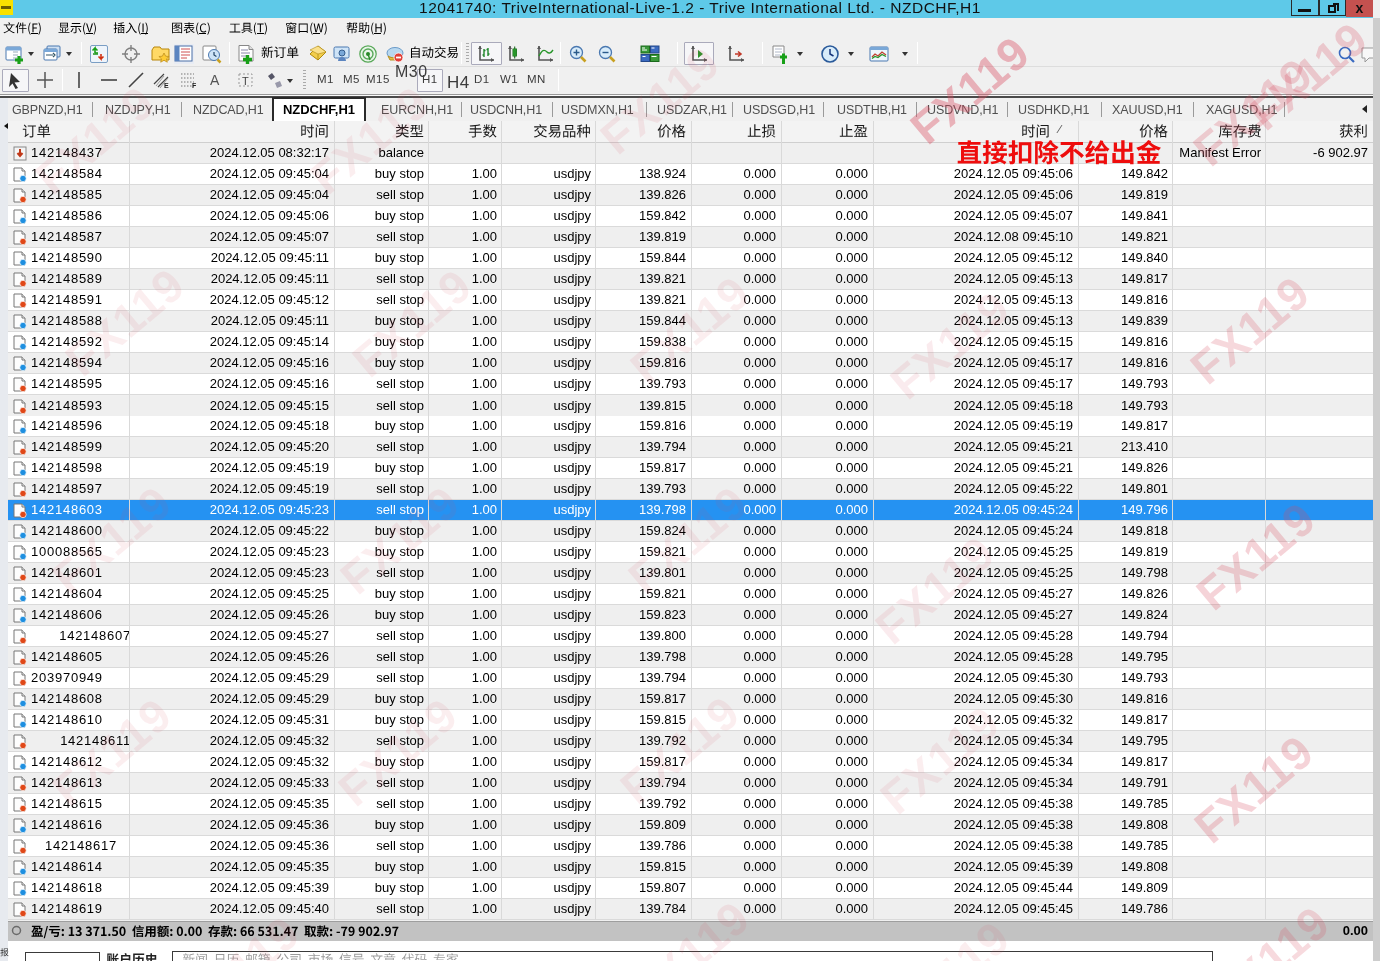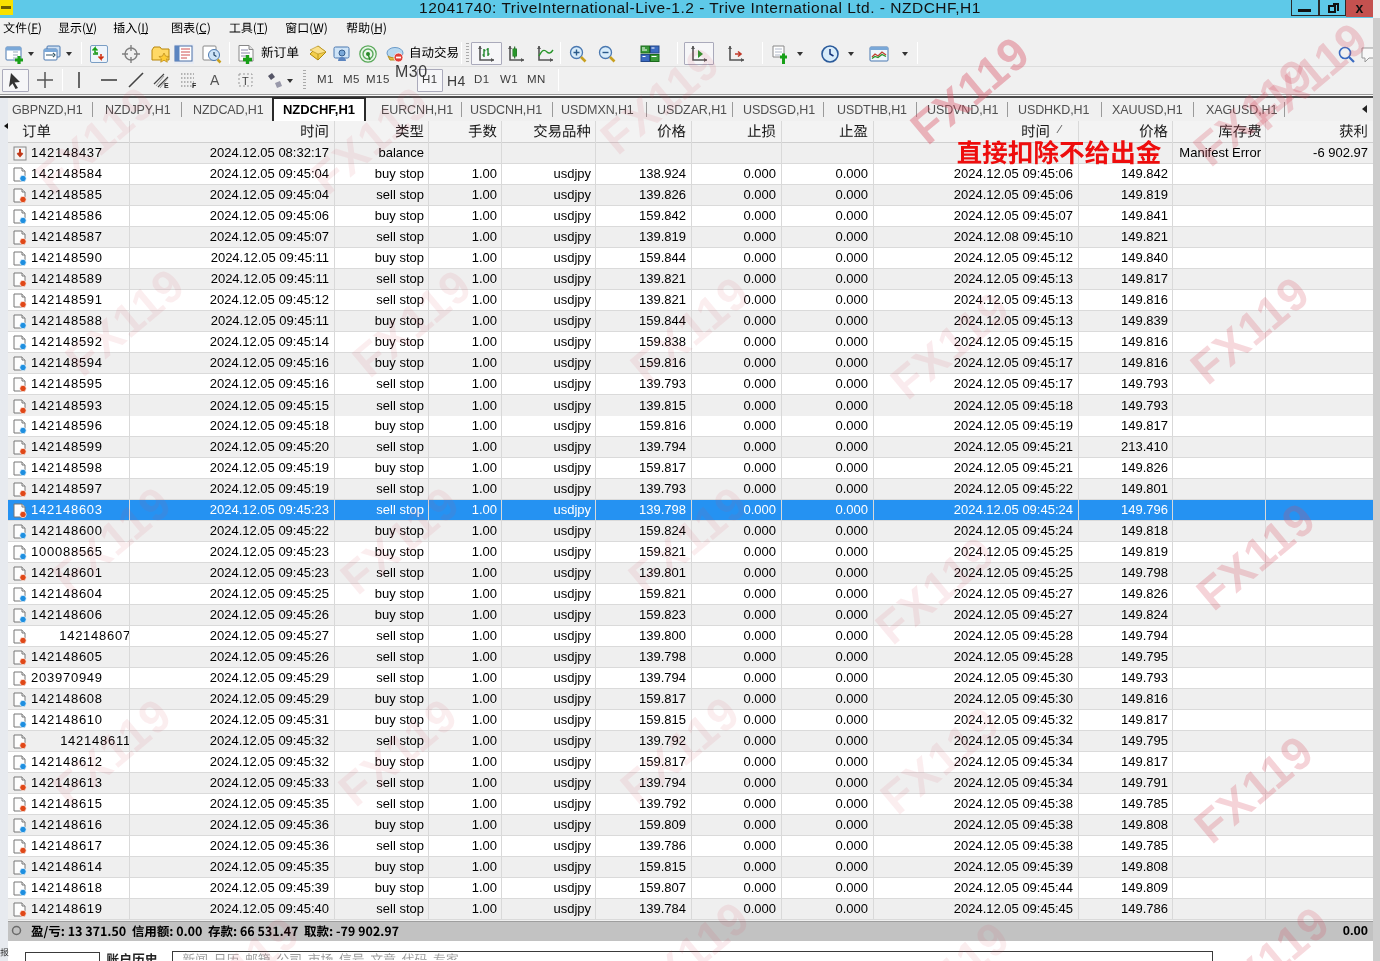--- a/index.html
+++ b/index.html
@@ -253,21 +253,21 @@
     <path d="M9 12l5-2 2 5-5 2z" fill="#99a"></path>
   </svg>
 <div class="abs" style="left:287px;top:79px;width:0;height:0;border:3.2px solid transparent;border-top:4px solid #333"></div>
 <div class="abs" style="left:303px;top:70px;width:3px;height:21px;background:repeating-linear-gradient(to bottom,#aaa 0,#aaa 1px,transparent 1px,transparent 3px)"></div>
 <div class="abs" style="left:417px;top:69px;width:26px;height:23px;background:#f6f6f8;border:1px solid #aab;border-radius:1px"></div>
 <div class="abs" style="left:317px;top:73px;font-size:11.5px;color:#3c3c3c;letter-spacing:.5px">M1</div>
 <div class="abs" style="left:343px;top:73px;font-size:11.5px;color:#3c3c3c;letter-spacing:.5px">M5</div>
 <div class="abs" style="left:366px;top:73px;font-size:11.5px;color:#3c3c3c;letter-spacing:.5px">M15</div>
 <div class="abs" style="left:395px;top:63px;font-size:16px;color:#3c3c3c;letter-spacing:.5px">M30</div>
 <div class="abs" style="left:422px;top:73px;font-size:11.5px;color:#3c3c3c;letter-spacing:.5px">H1</div>
-<div class="abs" style="left:447px;top:73px;font-size:14px;color:#3c3c3c;letter-spacing:.5px">H4</div>
+<div class="abs" style="left:447px;top:73px;font-size:17px;color:#3c3c3c;letter-spacing:.5px">H4</div>
 <div class="abs" style="left:474px;top:73px;font-size:11.5px;color:#3c3c3c;letter-spacing:.5px">D1</div>
 <div class="abs" style="left:500px;top:73px;font-size:11.5px;color:#3c3c3c;letter-spacing:.5px">W1</div>
 <div class="abs" style="left:527px;top:73px;font-size:11.5px;color:#3c3c3c;letter-spacing:.5px">MN</div>
 <div class="abs" style="left:558px;top:69px;width:1px;height:22px;background:#c8c8c8;border-right:1px solid #fff"></div>
 <div class="abs" style="left:0;top:94px;width:1373px;height:1px;background:#999"></div>
 <div class="abs" style="left:0;top:95px;width:1373px;height:1px;background:#fafafa"></div>
 <div class="abs" style="left:0;top:96px;width:1373px;height:2px;background:#4a4a4a"></div>
 <div class="abs" style="left:0;top:98px;width:1373px;height:23px;background:#f0f0f0"></div>
 <div class="tabt" style="left:12px;top:98px">GBPNZD,H1</div>
 <div class="tabt" style="left:105px;top:98px">NZDJPY,H1</div>
@@ -902,21 +902,21 @@
     <div class="tc" style="left:779px;width:81px">0.000</div>
     <div class="tc" style="left:871px;width:194px">2024.12.05 09:45:38</div>
     <div class="tc" style="left:1076px;width:84px">149.808</div>
   </div>
 <div class="tr trw" style="top:836px">
     <svg width="14" height="15" viewBox="0 0 14 15" style="position:absolute;left:5px;top:3px">
       <path d="M1 1h8l3 3v10H1z" fill="#fdfdfd" stroke="#777"></path>
       <path d="M9 1v3h3" fill="#eee" stroke="#777"></path>
       <circle cx="10" cy="11.5" r="3.2" fill="#e04818" stroke="#fff" stroke-width=".7"></circle>
     </svg>
-    <div class="tc" style="left:23px;width:100px;text-align:left;letter-spacing:.75px">142148617</div>
+    <div class="tc" style="left:23px;width:100px;text-align:center;letter-spacing:.75px">142148617</div>
     <div class="tc" style="left:127px;width:194px">2024.12.05 09:45:36</div>
     <div class="tc" style="left:332px;width:84px">sell stop</div>
     <div class="tc" style="left:426px;width:63px">1.00</div>
     <div class="tc" style="left:499px;width:84px">usdjpy</div>
     <div class="tc" style="left:593px;width:85px">139.786</div>
     <div class="tc" style="left:689px;width:79px">0.000</div>
     <div class="tc" style="left:779px;width:81px">0.000</div>
     <div class="tc" style="left:871px;width:194px">2024.12.05 09:45:38</div>
     <div class="tc" style="left:1076px;width:84px">149.785</div>
   </div>

